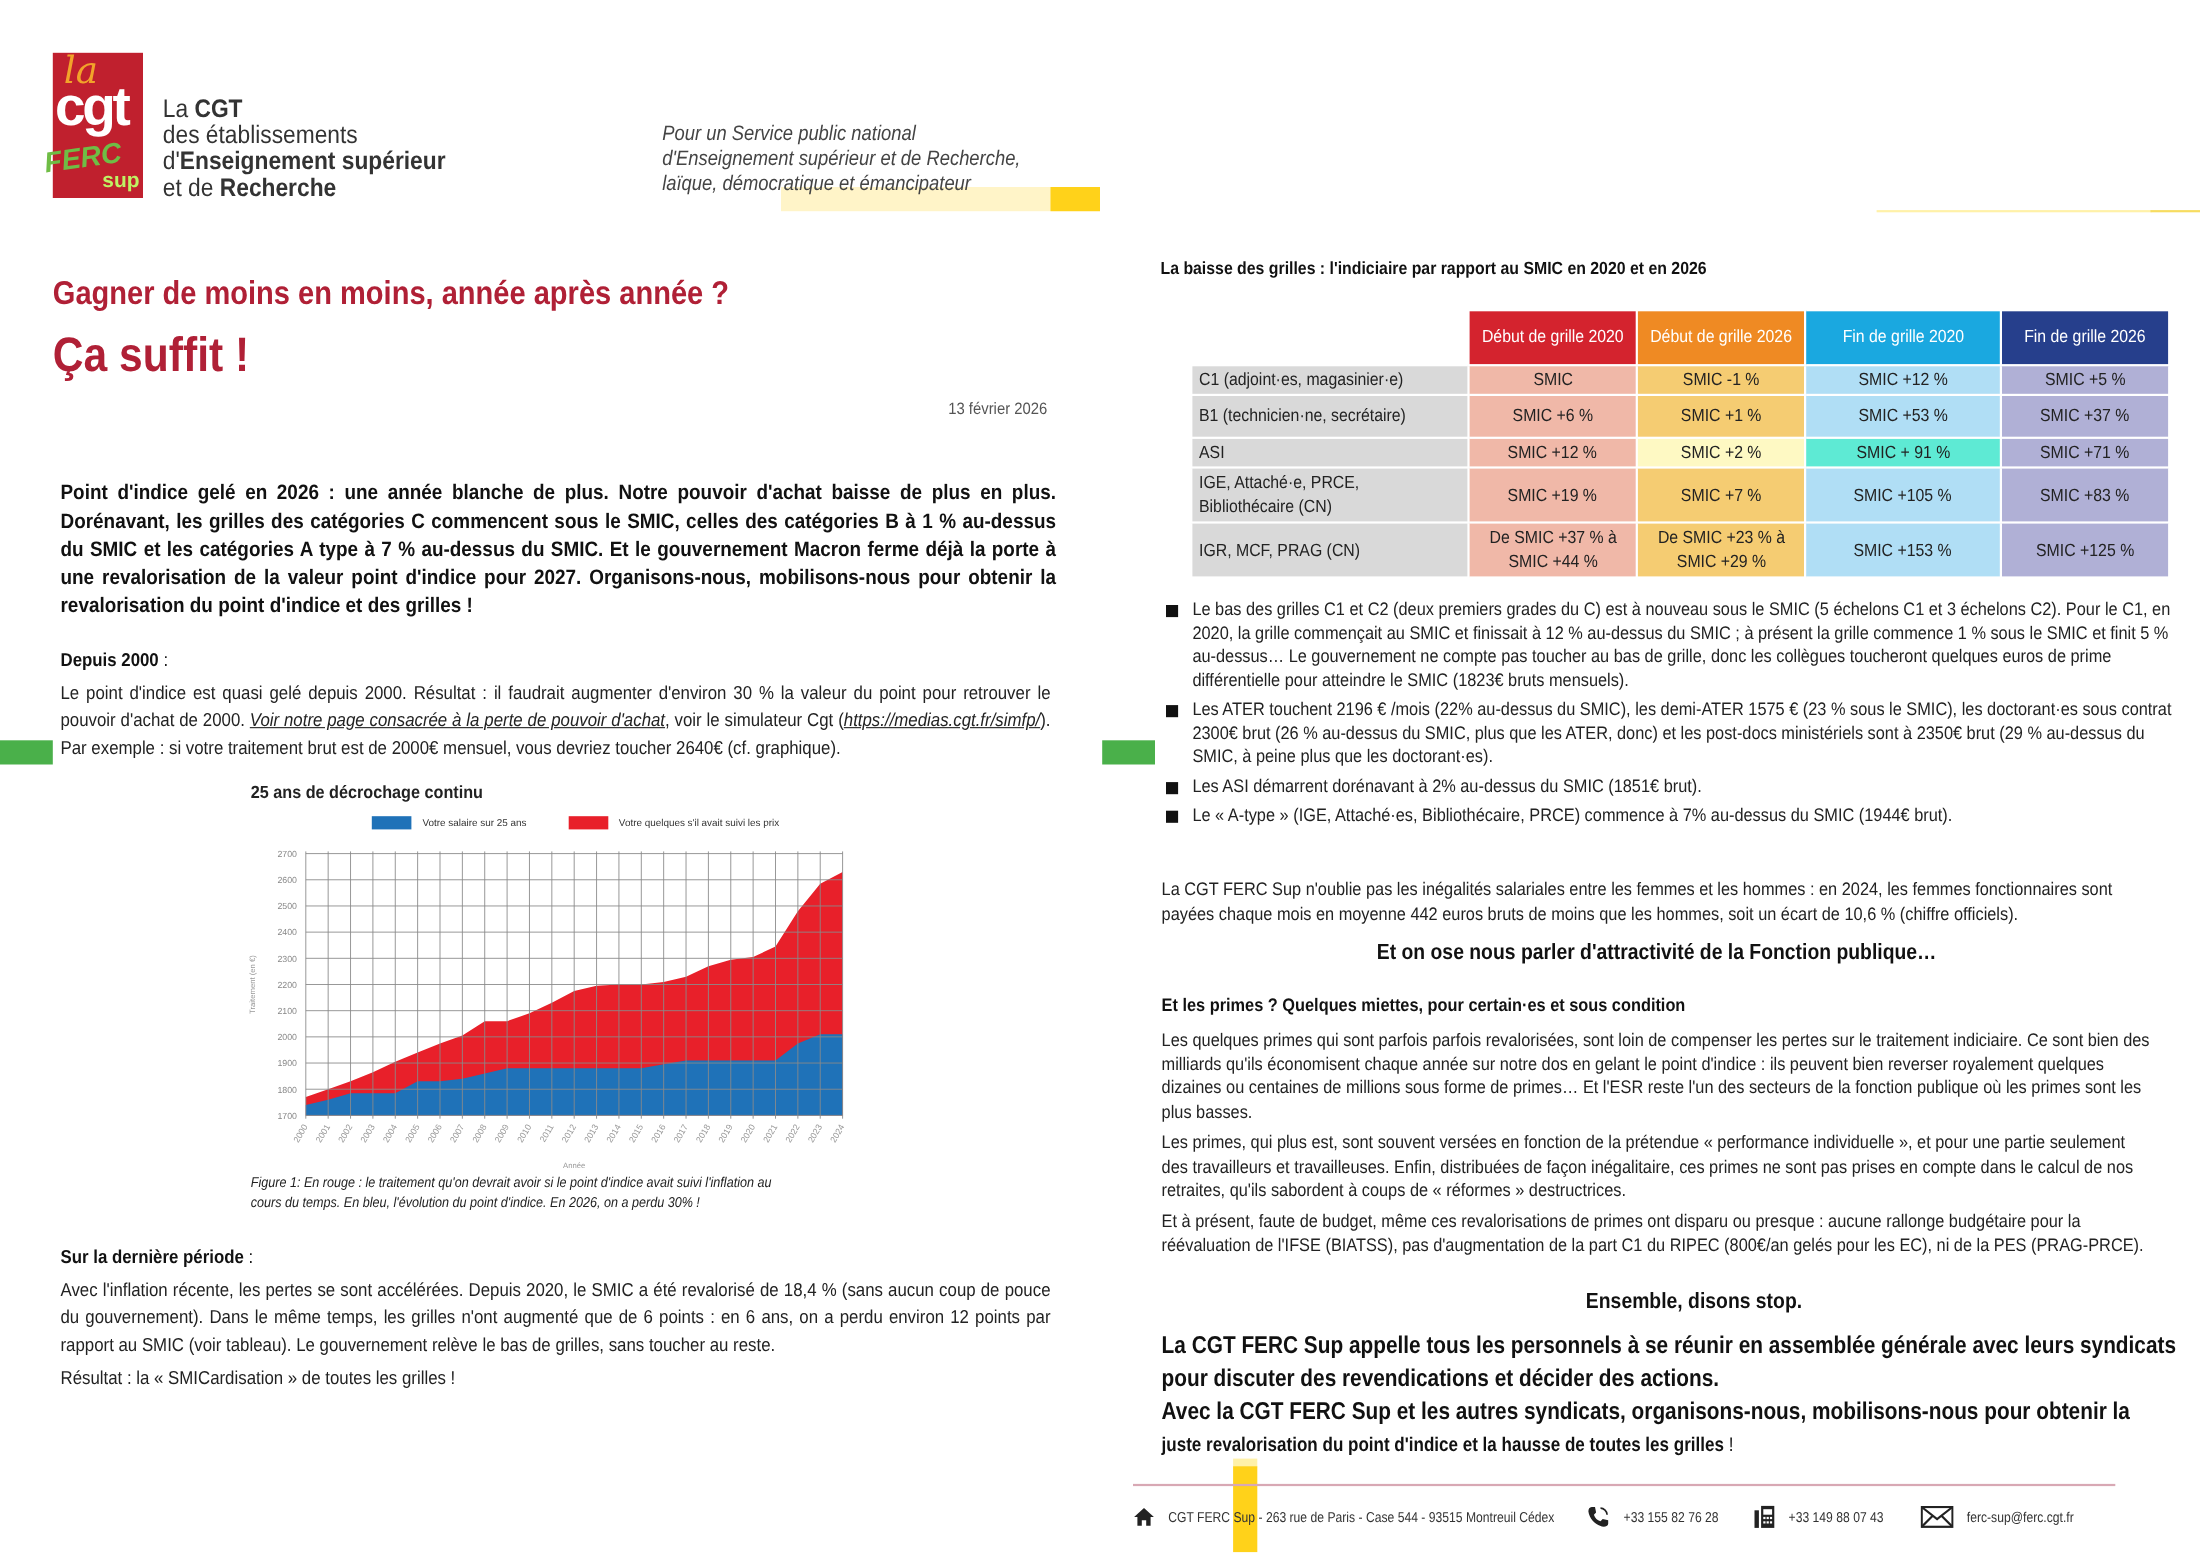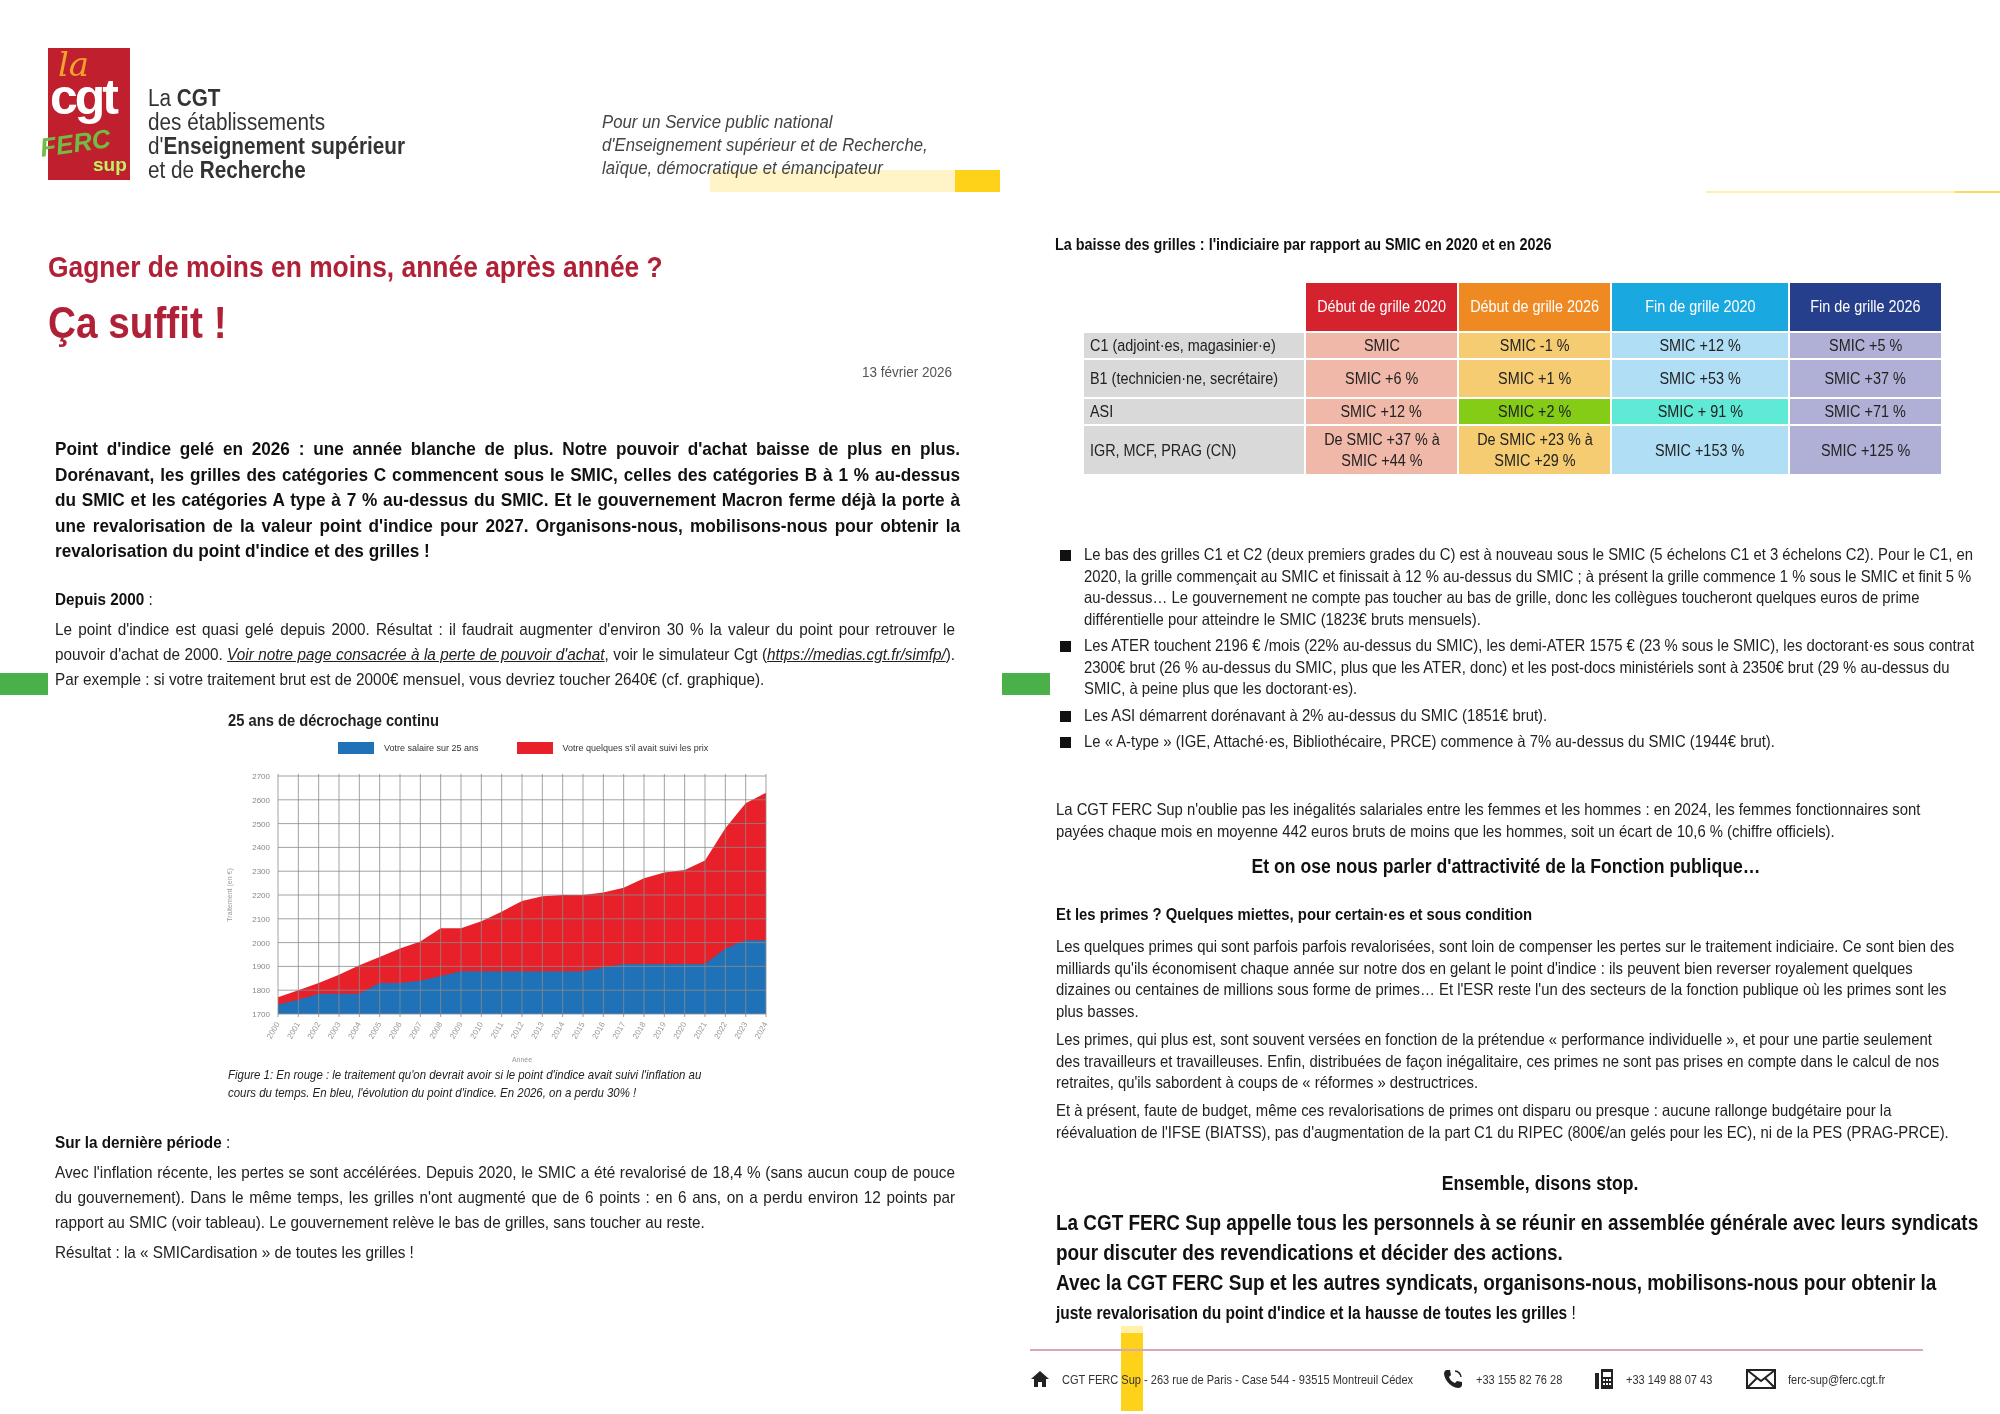--- a/index.html
+++ b/index.html
@@ -223,23 +223,30 @@
     <tr style="height:39px">
       <td class="lbl"><span class="cell-txt" style="transform-origin:left">B1 (technicien·ne, secrétaire)</span></td>
       <td style="background:#f0b8a8"><span class="cell-txt">SMIC +6 %</span></td>
       <td style="background:#f5cc72"><span class="cell-txt">SMIC +1 %</span></td>
       <td style="background:#b0def5"><span class="cell-txt">SMIC +53 %</span></td>
       <td style="background:#b0b0d6"><span class="cell-txt">SMIC +37 %</span></td>
     </tr>
     <tr style="height:27px">
       <td class="lbl"><span class="cell-txt" style="transform-origin:left">ASI</span></td>
       <td style="background:#f0b8a8"><span class="cell-txt">SMIC +12 %</span></td>
-      <td style="background:#84cc16"><span class="cell-txt">SMIC +2 %</span></td>
+      <td style="background:#fef9c3"><span class="cell-txt">SMIC +2 %</span></td>
       <td style="background:#5eead4"><span class="cell-txt">SMIC + 91 %</span></td>
       <td style="background:#b0b0d6"><span class="cell-txt">SMIC +71 %</span></td>
+    </tr>
+    <tr style="height:50px">
+      <td class="lbl"><span class="cell-txt" style="transform-origin:left; width:240px">IGE, Attaché·e, PRCE, Bibliothécaire (CN)</span></td>
+      <td style="background:#f0b8a8"><span class="cell-txt">SMIC +19 %</span></td>
+      <td style="background:#f5cc72"><span class="cell-txt">SMIC +7 %</span></td>
+      <td style="background:#b0def5"><span class="cell-txt">SMIC +105 %</span></td>
+      <td style="background:#b0b0d6"><span class="cell-txt">SMIC +83 %</span></td>
     </tr>
     <tr style="height:50px">
       <td class="lbl"><span class="cell-txt" style="transform-origin:left">IGR, MCF, PRAG (CN)</span></td>
       <td style="background:#f0b8a8; width:153px"><span class="cell-txt" style="width:140px">De SMIC +37 % à SMIC +44 %</span></td>
       <td style="background:#f5cc72; width:153px"><span class="cell-txt" style="width:140px">De SMIC +23 % à SMIC +29 %</span></td>
       <td style="background:#b0def5"><span class="cell-txt">SMIC +153 %</span></td>
       <td style="background:#b0b0d6"><span class="cell-txt">SMIC +125 %</span></td>
     </tr>
   </tbody>
 </table>

